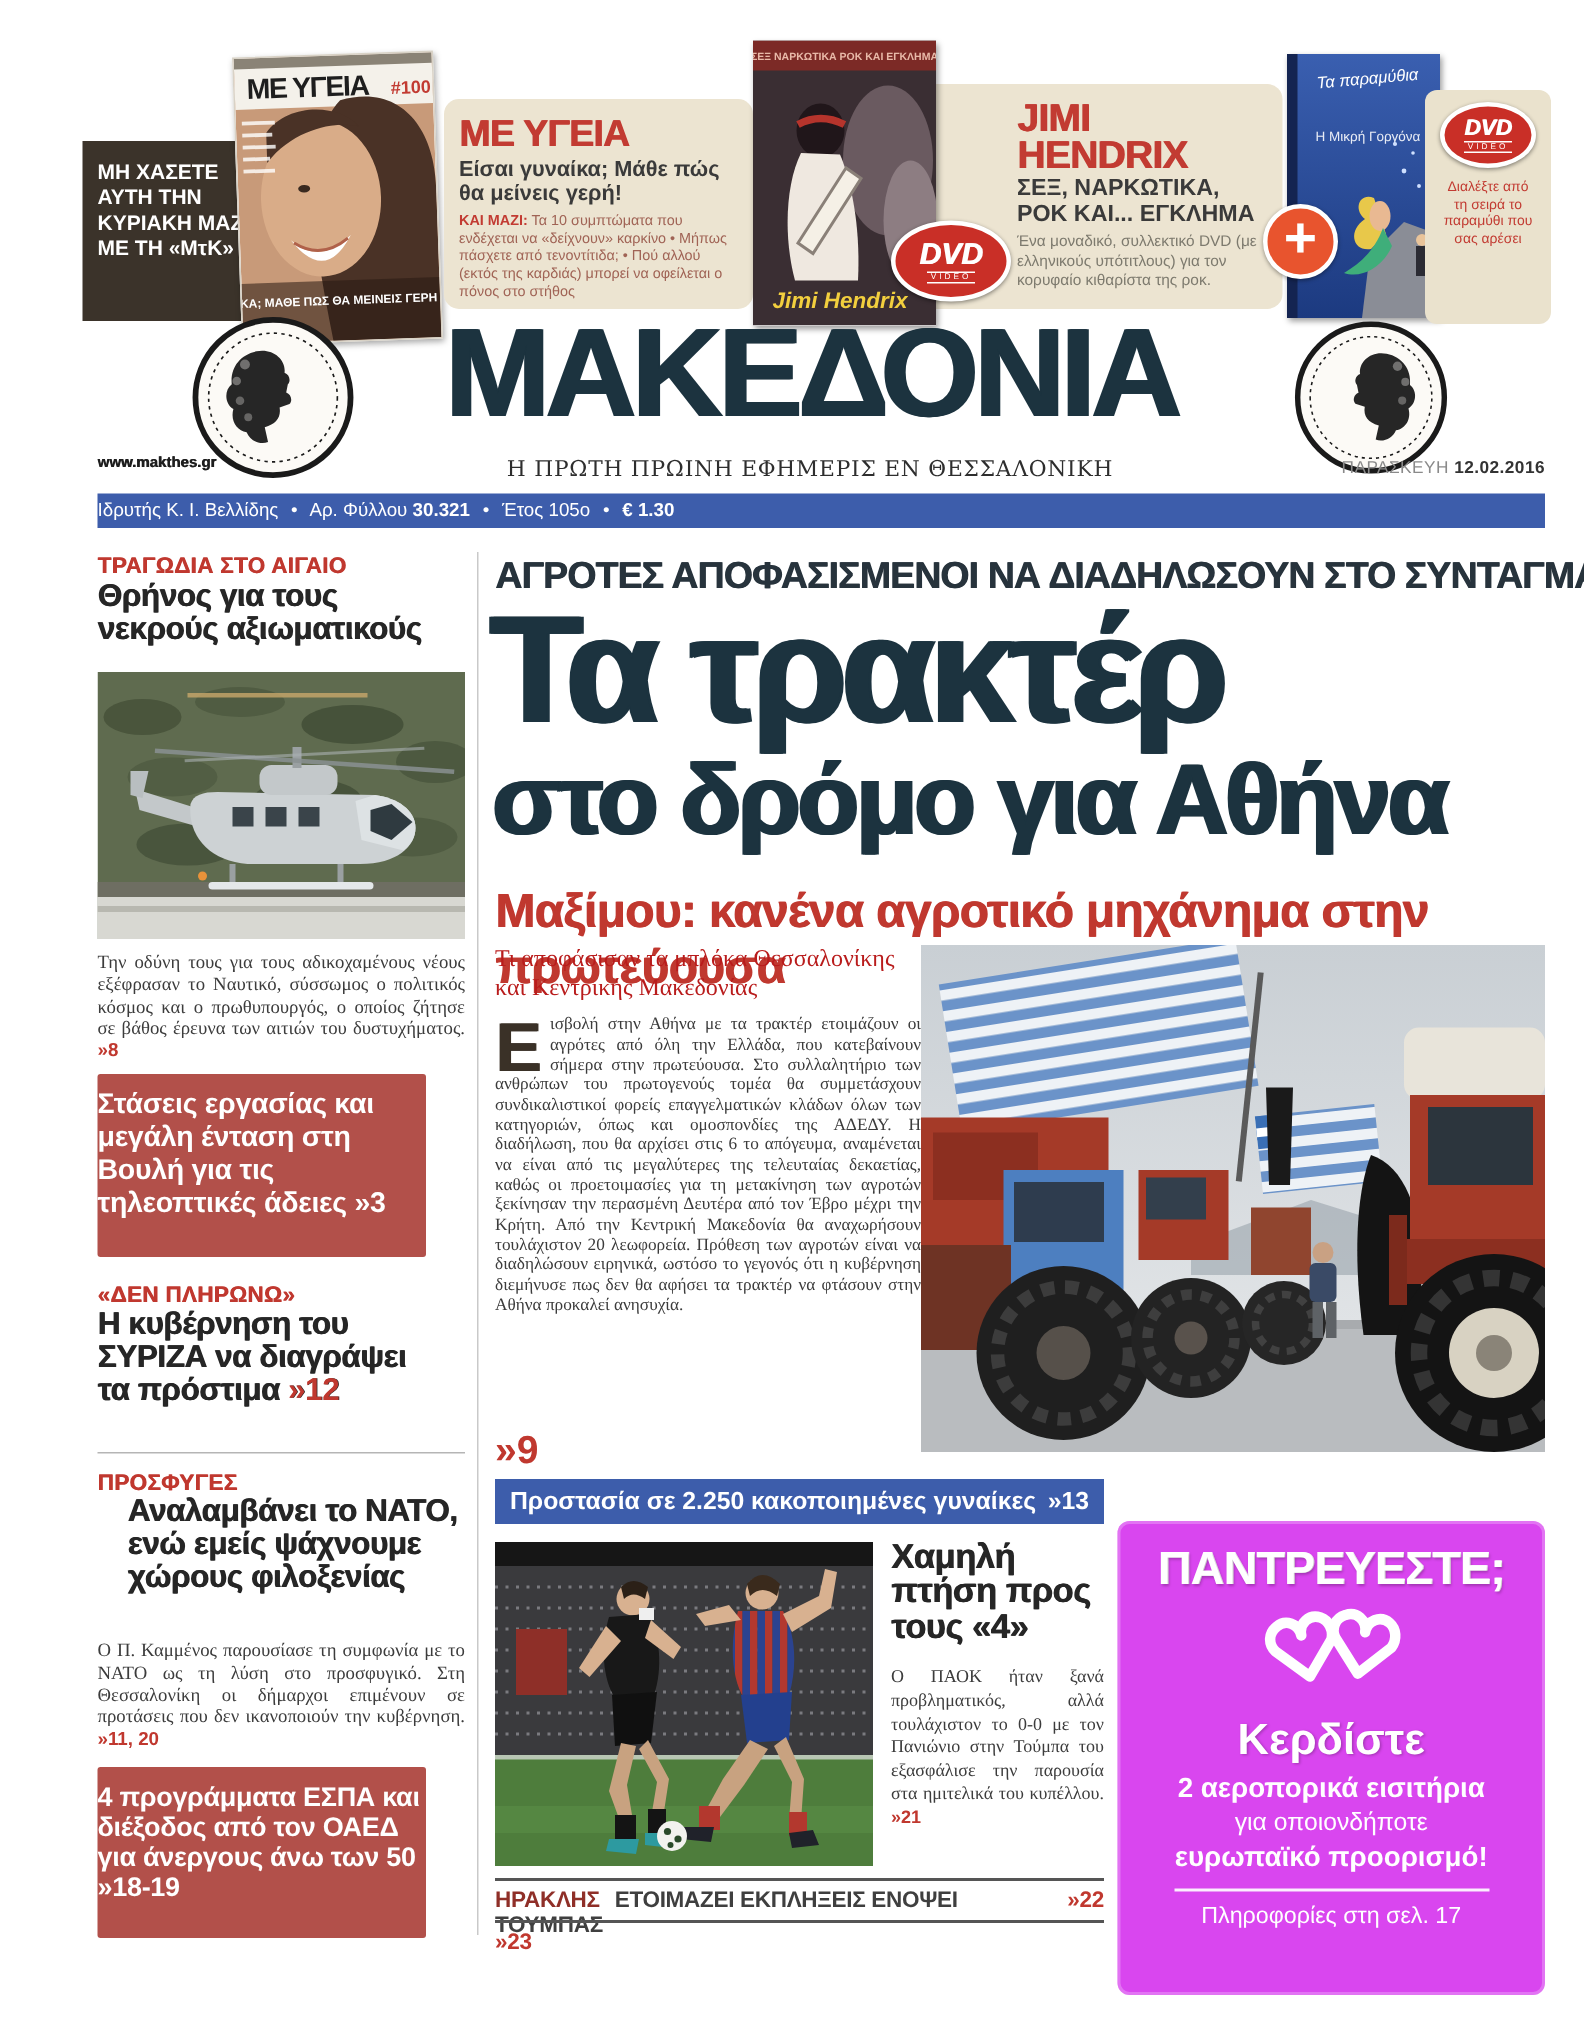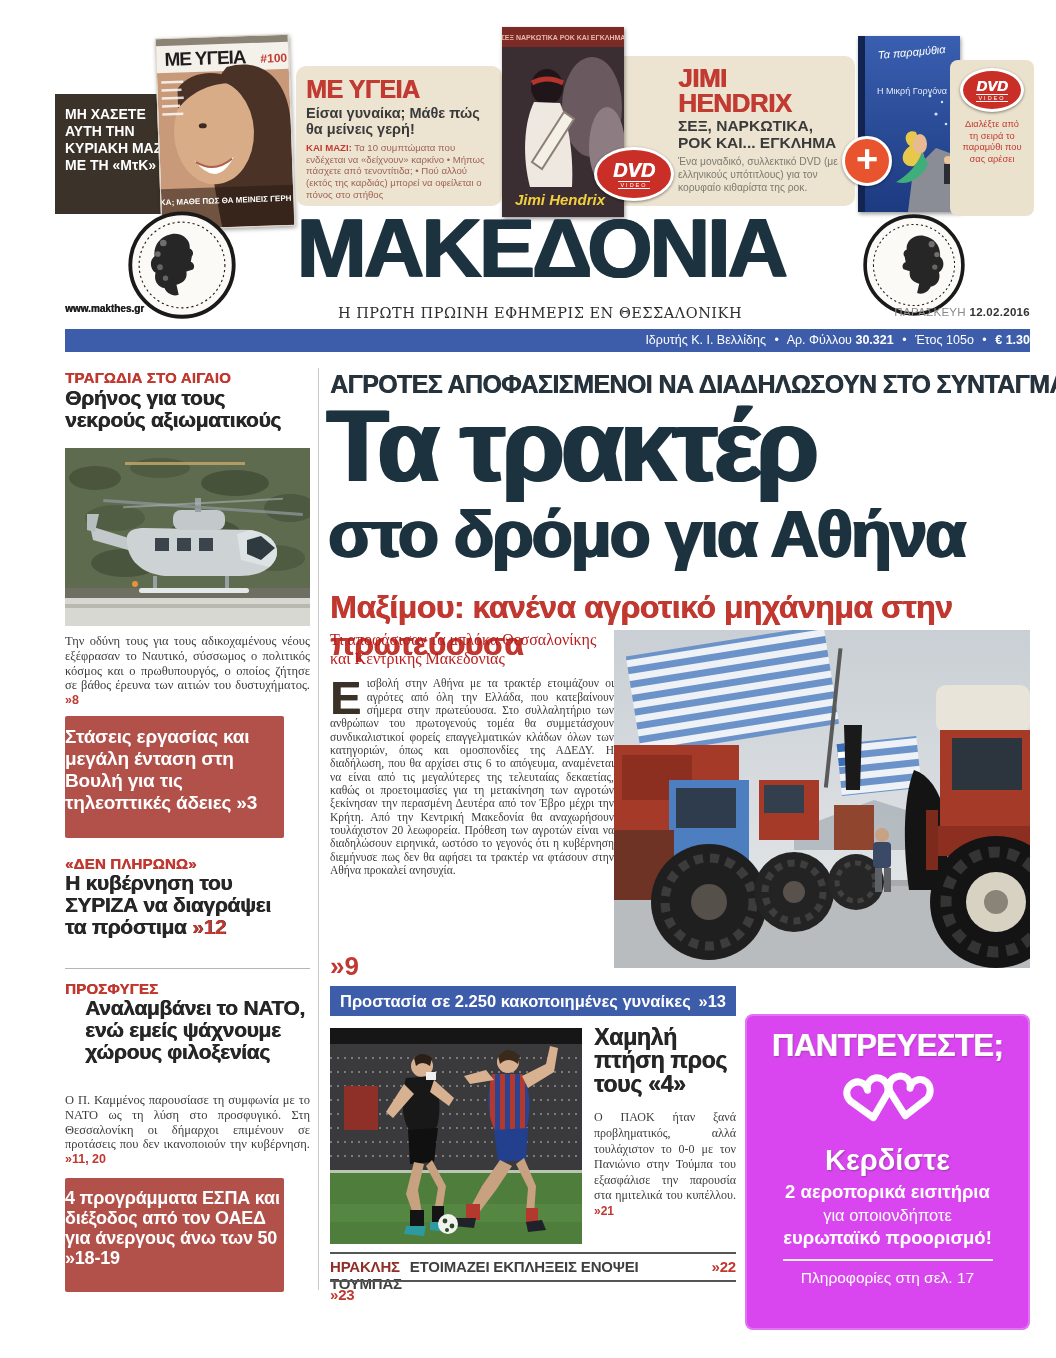--- a/index.html
+++ b/index.html
@@ -54,21 +54,21 @@
   .coin{width:112px;height:110px;}
   .website{left:65px;top:303px;font-size:10px;font-weight:bold;color:#1e1e1e;
       text-shadow:.4px 0 0 #1e1e1e;}
   .tagline{left:250px;top:305px;width:580px;text-align:center;
       font-family:"DejaVu Serif","Liberation Serif",serif;font-size:14.5px;color:#2e2e2e;
       letter-spacing:.5px;}
   .dateline{left:780px;top:306px;width:250px;text-align:right;font-size:11.5px;color:#8a8a8a;
       letter-spacing:.3px;}
   .dateline b{color:#333;}
   .infobar{left:65px;top:329px;width:965px;height:23px;background:#3d5dab;color:#fff;
-      text-align:right;font-size:12.5px;line-height:23px;}
+      text-align:left;font-size:12.5px;line-height:23px;}
   .infobar b{font-weight:bold;}
   .infobar .sep{margin:0 5px;}
 
   
   .vrule{left:318px;top:368px;width:1px;height:922px;background:#c9c9c9;}
   .kicker{color:#c0382f;font-weight:bold;font-size:15px;letter-spacing:.2px;
       text-shadow:.4px 0 0 #c0382f;}
   .sb-head{color:#262626;font-weight:bold;font-size:21px;line-height:1.05;letter-spacing:-.3px;
       text-shadow:.5px 0 0 #262626;}
   .body-serif{font-family:"Liberation Serif",serif;font-size:12.5px;line-height:1.18;

